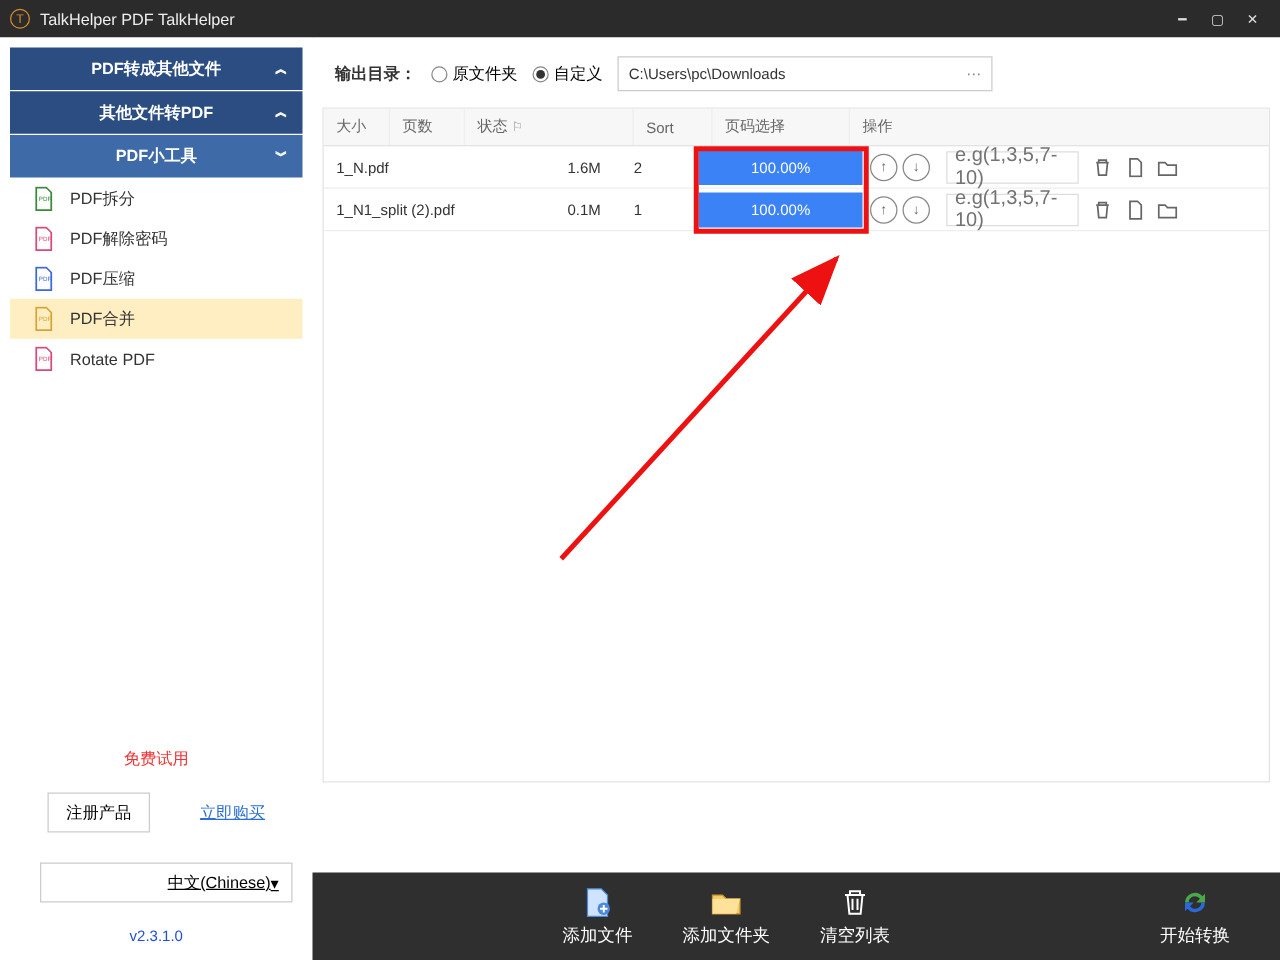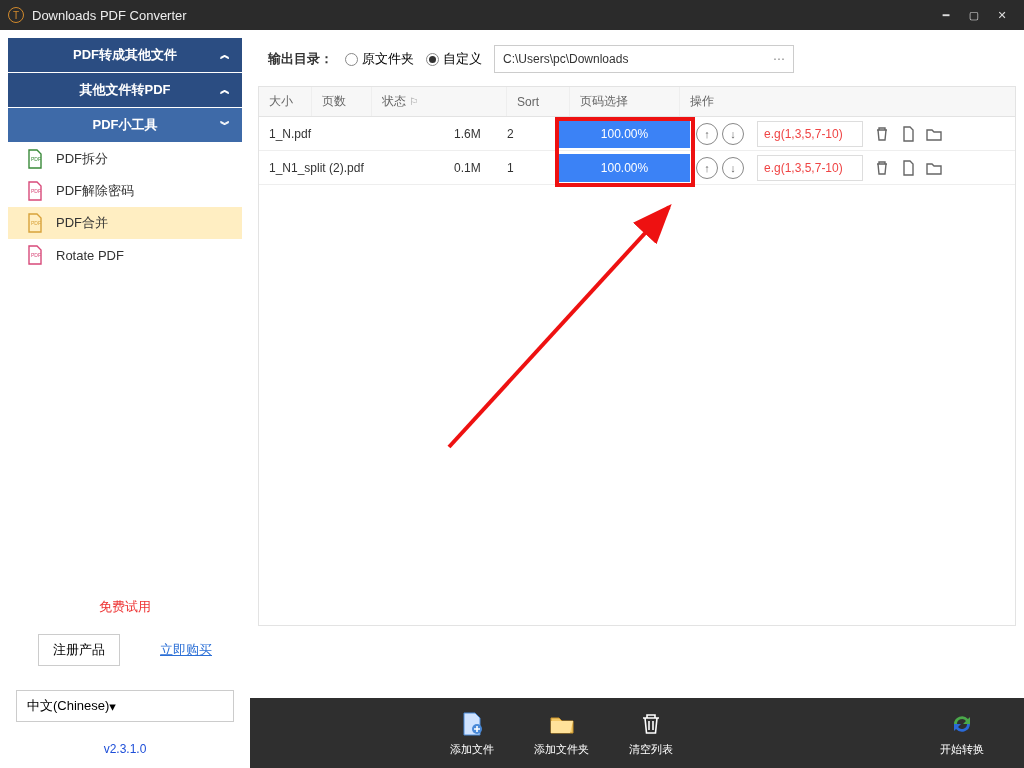--- a/index.html
+++ b/index.html
@@ -20,21 +20,21 @@
 .nav-item { height: 32px; display: flex; align-items: center; padding-left: 18px; font-size: 13px; color: #333; cursor: pointer; gap: 12px; }
 .nav-item.selected { background: #ffeec2; }
 .nav-item .ficon { width: 18px; height: 20px; display:flex; align-items:center; justify-content:center; }
 .ficon svg { width: 16px; height: 20px; }
 
 .sidebar-spacer { flex: 1; }
 .trial { color: #e33; text-align: center; font-size: 13px; margin-bottom: 18px; }
 .reg-row { display: flex; align-items: center; justify-content: space-between; padding: 0 30px; margin-bottom: 24px; }
 .reg-btn { border: 1px solid #ccc; background: #fff; padding: 6px 14px; font-size: 13px; cursor: pointer; }
 .buy-link { color: #2b6fd6; text-decoration: underline; font-size: 13px; cursor: pointer; }
-.lang-select { margin: 0 8px 20px 8px; border: 1px solid #ccc; height: 32px; display: flex; align-items: center; justify-content: flex-start; padding: 0 10px; font-size: 13px; cursor: pointer; }
+.lang-select { margin: 0 8px 20px 24px; border: 1px solid #ccc; height: 32px; display: flex; align-items: center; justify-content: flex-end; padding: 0 10px; font-size: 13px; cursor: pointer; text-decoration: underline; }
 .version { text-align: center; font-size: 12px; color: #1d4ed8; margin-bottom: 10px; }
 
 .main { flex: 1; display: flex; flex-direction: column; background: #fff; position: relative; }
 
 .output-bar { height: 42px; margin: 8px 8px 0 8px; display: flex; align-items: center; gap: 12px; padding: 0 10px; font-size: 13px; }
 .output-bar .lbl { color: #333; font-weight: bold; }
 .radio-wrap { display: flex; align-items: center; gap: 4px; }
 .radio { width: 13px; height: 13px; border: 1px solid #888; border-radius: 50%; display: inline-flex; align-items:center; justify-content:center; }
 .radio.on::after { content:""; width:7px; height:7px; background:#333; border-radius:50%; }
 .path-input { flex: 1; max-width: 300px; height: 28px; border: 1px solid #ccc; display: flex; align-items: center; justify-content: space-between; padding: 0 8px; font-size: 12px; color: #333; }
@@ -56,40 +56,40 @@
 .td.filename { width: 185px; }
 .td.size { width: 53px; }
 .td.pages { width: 60px; }
 .td.status { width: 135px; padding: 2px; }
 .td.sort { width: 63px; gap: 4px; padding-left: 4px; }
 .td.range { width: 110px; padding: 2px; }
 .td.ops { flex: 1; gap: 8px; padding-left: 8px; }
 
 .progress { flex:1; height: 28px; background: #3b82f6; color: #fff; display: flex; align-items: center; justify-content: center; font-size: 12px; }
 .circ-btn { width: 22px; height: 22px; border: 1.5px solid #888; border-radius: 50%; display: flex; align-items: center; justify-content: center; font-size: 11px; color: #666; cursor: pointer; }
-.range-input { flex:1; height: 26px; border: 1px solid #ddd; display: flex; align-items: center; padding: 0 6px; color: #ef4444; font-size: 12px; }
+.range-input { flex:1; height: 26px; border: 1px solid #ddd; display: flex; align-items: center; padding: 0 6px; color: #737373; font-size: 16px; }
 .op-icon { width: 18px; height: 18px; display:flex; align-items:center; justify-content:center; cursor:pointer; }
 .op-icon svg { width: 16px; height: 16px; stroke: #666; fill: none; stroke-width: 1.4; }
 
 .highlight-box { position: absolute; border: 4px solid #e11; pointer-events: none; }
 
 .arrow-svg { position: absolute; pointer-events: none; }
 
 .bottombar { position: absolute; left: 250px; right: 0; bottom: 0; height: 70px; background: #2f2f2f; display: flex; align-items: center; padding: 0 40px; gap: 40px; }
-.bb-item { display: flex; flex-direction: column; align-items: center; gap: 4px; color: #fff; font-size: 11px; cursor: pointer; }
+.bb-item { display: flex; flex-direction: column; align-items: center; gap: 4px; color: #fff; font-size: 14px; cursor: pointer; }
 .bb-item.spacer { flex: 1; cursor: default; }
 .bb-item .bicon { width: 28px; height: 28px; display:flex; align-items:center; justify-content:center; }
 .bb-item svg { width: 26px; height: 26px; }
 </style>
 </head>
 <body>
 
 <div class="titlebar">
   <div class="logo">T</div>
-  <div class="title">Downloads PDF Converter</div>
+  <div class="title">TalkHelper PDF TalkHelper</div>
   <div class="winbtns">
     <div class="winbtn">━</div>
     <div class="winbtn">▢</div>
     <div class="winbtn">✕</div>
   </div>
 </div>
 
 <div class="app">
   <div class="sidebar">
     <div class="nav-header">
@@ -115,20 +115,29 @@
       <span>PDF拆分</span>
     </div>
     <div class="nav-item">
       <span class="ficon">
           <svg viewBox="0 0 16 20">
             <path d="M2 1h8l4 4v14H2z" fill="none" stroke="#d84a7a" stroke-width="1.4"></path>
             <text x="4" y="12" font-size="5" fill="#d84a7a">PDF</text>
           </svg>
         </span>
       <span>PDF解除密码</span>
+    </div>
+    <div class="nav-item">
+      <span class="ficon">
+          <svg viewBox="0 0 16 20">
+            <path d="M2 1h8l4 4v14H2z" fill="none" stroke="#3a6ad8" stroke-width="1.4"></path>
+            <text x="4" y="12" font-size="5" fill="#3a6ad8">PDF</text>
+          </svg>
+        </span>
+      <span>PDF压缩</span>
     </div>
     <div class="nav-item selected">
       <span class="ficon">
           <svg viewBox="0 0 16 20">
             <path d="M2 1h8l4 4v14H2z" fill="none" stroke="#d8a23a" stroke-width="1.4"></path>
             <text x="4" y="12" font-size="5" fill="#d8a23a">PDF</text>
           </svg>
         </span>
       <span>PDF合并</span>
     </div>

